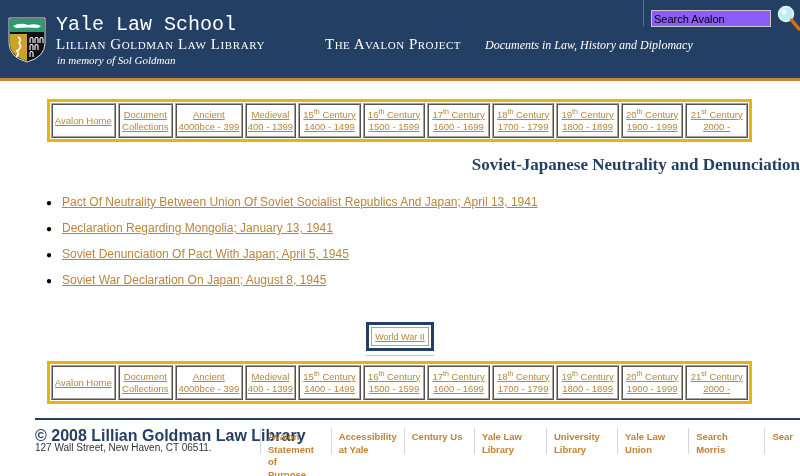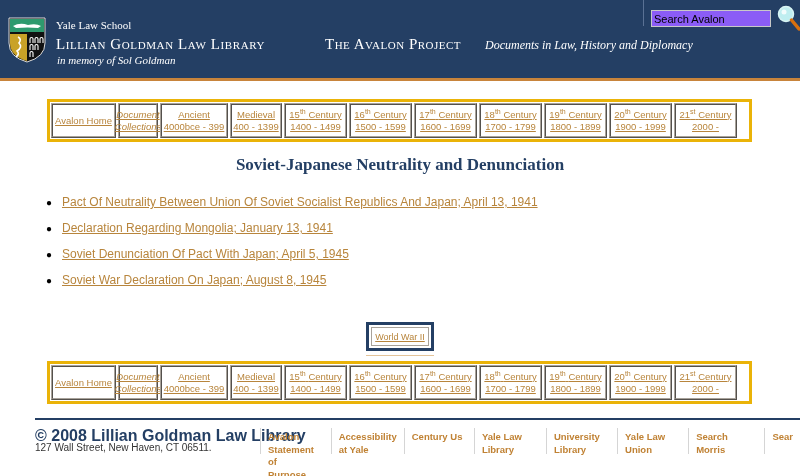--- a/index.html
+++ b/index.html
@@ -3,41 +3,41 @@
 <meta charset="utf-8">
 <style>
   * { box-sizing: border-box; margin: 0; padding: 0; }
   html, body { width: 800px; height: 476px; overflow: hidden; background: #ffffff; }
   body { font-family: "Liberation Sans", sans-serif; position: relative; }
 
   
   .header { position: absolute; left: 0; top: 0; width: 800px; height: 78px; background: #243f64; }
   .header-rule { position: absolute; left: 0; top: 78px; width: 800px; height: 3px; background: #c8843b; }
   .crest { position: absolute; left: 8px; top: 17px; width: 38px; height: 46px; }
-  .yls-title { position: absolute; left: 56px; top: 16px; color: #ffffff; font-family: Liberation Serif, serif; font-size: 11px; line-height: 18px; }
+  .yls-title { position: absolute; left: 56px; top: 16px; color: #ffffff; font-family: Liberation Mono, monospace; font-size: 20px; line-height: 18px; }
   .lib-title { position: absolute; left: 56px; top: 35px; color: #ffffff; font-family: "Liberation Serif", serif; font-size: 15px; line-height: 18px; font-variant: small-caps; letter-spacing: 0.6px; }
   .memory { position: absolute; left: 57px; top: 54px; color: #ffffff; font-family: "Liberation Serif", serif; font-size: 11px; font-style: italic; }
   .avalon-title { position: absolute; left: 325px; top: 36px; color: #ffffff; font-family: "Liberation Serif", serif; font-size: 15px; font-variant: small-caps; letter-spacing: 0.5px; }
   .avalon-tag { position: absolute; left: 485px; top: 38px; color: #ffffff; font-family: "Liberation Serif", serif; font-size: 12px; font-style: italic; }
   .search-divider { position: absolute; left: 643px; top: 0; width: 1px; height: 26px; background: #5a7194; }
   .search-input { position: absolute; left: 651px; top: 10px; width: 120px; height: 17px; border: 1px solid #c8c8c8; background: #8b5cf6; font-family: "Liberation Sans", sans-serif; font-size: 11px; color: #000; padding: 1px 2px; outline: none; }
   .search-btn { position: absolute; left: 777px; top: 5px; width: 24px; height: 26px; cursor: pointer; }
 
   
   .nav-wrap { position: absolute; left: 47px; width: 705px; height: 43px; border: 3px solid #eab308; background: #fff; }
   .nav-wrap.top { top: 99px; }
   .nav-wrap.bottom { top: 361px; }
   .nav-row { display: flex; padding: 1px; gap: 2px; height: 100%; }
   .nav-cell { border: 2px solid #a8a29a; border-style: ridge; display: flex; align-items: center; justify-content: center; text-align: center; font-size: 9.5px; line-height: 12px; color: #b8853c; text-decoration: underline; height: 35px; cursor: pointer; }
   .nav-cell sup { font-size: 7px; line-height: 0; }
-  .w-home { width: 65px; } .w-doc { width: 40px; font-style: italic; } .w-anc { width: 68px; } .w-med { width: 52px; }
+  .w-home { width: 65px; } .w-doc { width: 56px; } .w-anc { width: 68px; } .w-med { width: 52px; }
   .w-c { width: 63px; }
 
   
-  .page-title { position: absolute; left: 0; top: 155px; width: 800px; text-align: center; font-family: "Liberation Serif", serif; font-weight: bold; font-size: 17px; color: #243f64; }
+  .page-title { position: absolute; left: 0; top: 155px; width: 800px; text-align: right; font-family: "Liberation Serif", serif; font-weight: bold; font-size: 17px; color: #243f64; }
   .doc-list { position: absolute; left: 46px; top: 194px; list-style: none; }
   .doc-list li { height: 26px; font-size: 12px; line-height: 16px; color: #b8853c; }
   .doc-list li .bullet { display: inline-block; width: 16px; color: #000; font-size: 10px; }
   .doc-list li a { color: #b8853c; text-decoration: underline; cursor: pointer; }
 
   
   .ww-box { position: absolute; left: 366px; top: 322px; width: 68px; height: 29px; border: 3px solid #243f64; padding: 2px; }
   .ww-inner { width: 100%; height: 100%; border: 1px solid #a8a29a; display: flex; align-items: center; justify-content: center; font-size: 9px; color: #b8853c; text-decoration: underline; cursor: pointer; }
   .ww-rule { position: absolute; left: 366px; top: 355px; width: 68px; height: 1px; background: #e4c49a; }
 

